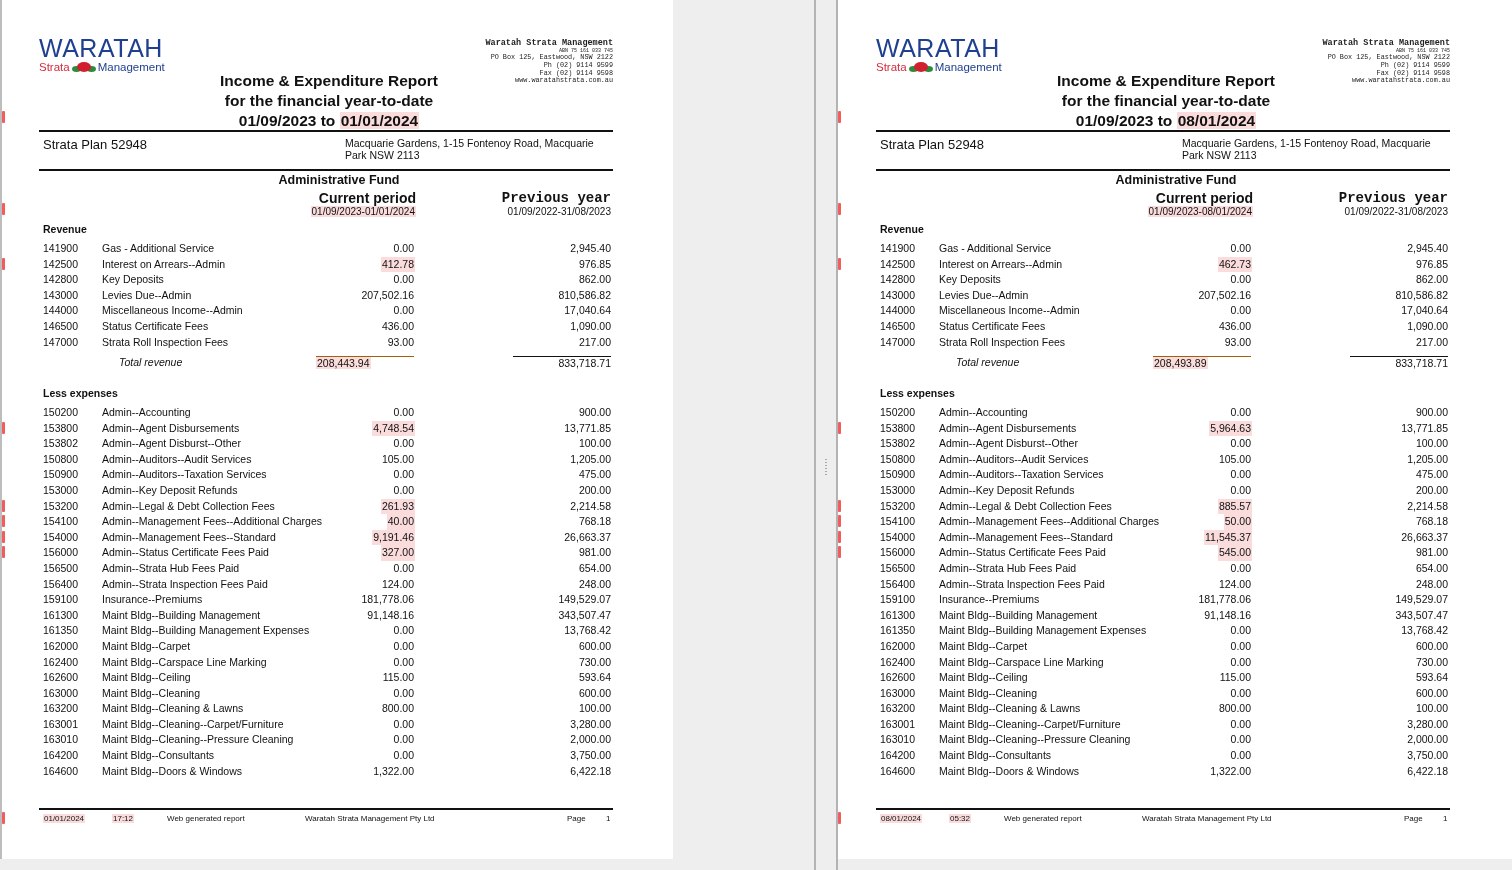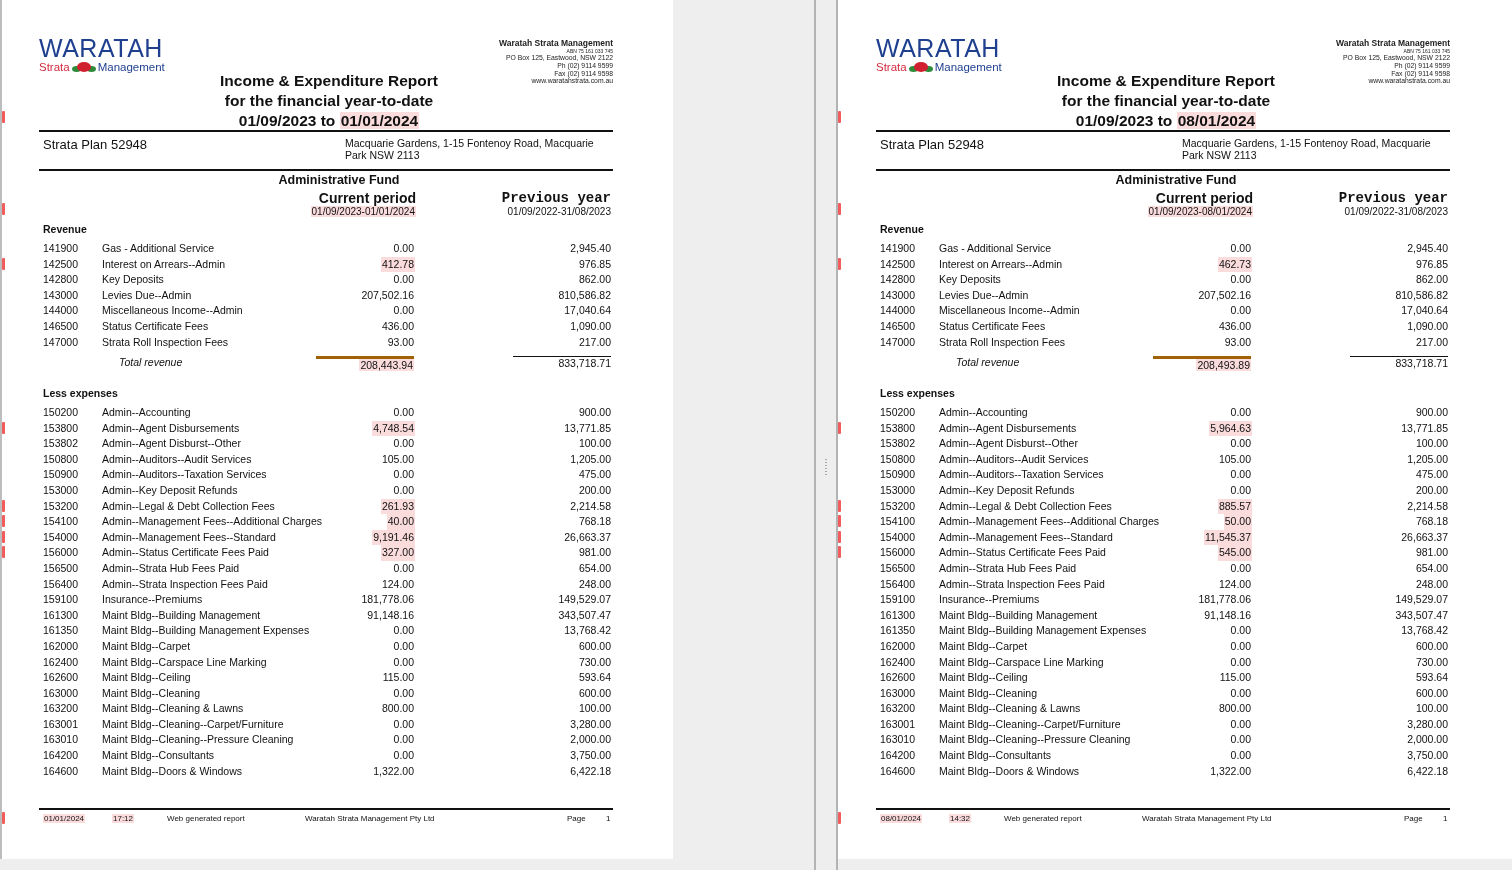--- a/index.html
+++ b/index.html
@@ -20,21 +20,21 @@
   .page { position: absolute; left: 38px; top: 0; width: 574px; }
   .pane.left .page { left: 37px; }
   .logo { position: absolute; left: 0; top: 36px; width: 140px; }
   .logo .word { font-family: "Liberation Sans", sans-serif; font-size: 25px; color: #1f3f8f; letter-spacing: 0.5px; line-height: 24px; font-weight: normal; }
   .logo .sub { font-size: 11.5px; color: #1f3f8f; margin-top: 1px; display: flex; align-items: center; gap: 2px; }
   .logo .sub .strata { color: #d32a3e; }
   .logo .flower { display: inline-block; width: 24px; height: 12px; position: relative; }
   .logo .flower i { position: absolute; border-radius: 50%; background: #d0202f; }
   .logo .flower i.leaf { background: #2e8b3a; }
 
-  .company { position: absolute; right: 0; top: 38px; text-align: right; font-family: Liberation Sans, sans-serif; color: #222; }
+  .company { position: absolute; right: 0; top: 38px; text-align: right; font-family: Liberation Mono, monospace; color: #222; }
   .company .name { font-size: 8.5px; font-weight: bold; line-height: 10px; }
   .company .line { font-size: 6.8px; line-height: 7.8px; }
   .company .line.abn { font-size: 5px; line-height: 6px; }
 
   .title { position: absolute; left: 130px; width: 320px; top: 71px; text-align: center; font-weight: bold; font-size: 15.5px; line-height: 20px; }
   .hl { background: #fbdcdc; padding: 0 1px; }
 
   .rule { position: absolute; left: 0; width: 574px; height: 2px; background: #111; }
   .plan { position: absolute; left: 4px; top: 137px; font-size: 13px; }
   .address { position: absolute; left: 306px; top: 137px; font-size: 10.5px; line-height: 12px; width: 270px; }
@@ -51,21 +51,21 @@
   .rows { position: absolute; left: 0; width: 574px; }
   .row { position: relative; height: 15.6px; font-size: 10.5px; line-height: 15.6px; }
   .row .code { position: absolute; left: 4px; }
   .row .desc { position: absolute; left: 63px; white-space: nowrap; }
   .row .cur { position: absolute; right: 199px; text-align: right; }
   .row .prev { position: absolute; right: 2px; text-align: right; }
   .row .cur.hl { padding: 0 1px; right: 198px; }
 
   .total { position: absolute; left: 0; width: 574px; top: 356px; height: 14px; font-size: 10.5px; }
   .total .lbl { position: absolute; left: 80px; font-style: italic; }
-  .total .cur { position: absolute; right: 199px; border-top: 3px solid #a16207; width: 98px; text-align: right; }
+  .total .cur { position: absolute; right: 199px; border-top: 1px solid #a16207; width: 98px; text-align: left; }
   .total .prev { position: absolute; right: 2px; border-top: 1px solid #111; width: 98px; text-align: right; }
 
   .footer { position: absolute; left: 0; width: 574px; top: 814px; font-size: 8px; }
   .footer span { position: absolute; }
 </style>
 </head>
 <body>
 
 <div class="viewer">
 
@@ -583,21 +583,21 @@
             <span class="code">164600</span>
             <span class="desc">Maint Bldg--Doors &amp; Windows</span>
             <span class="cur">1,322.00</span>
             <span class="prev">6,422.18</span>
           </div>
         </div>
 
       <div class="rule" style="top:808px"></div>
       <div class="footer">
         <span style="left:4px" class="hl">08/01/2024</span>
-        <span style="left:73px" class="hl">14:32</span>
+        <span style="left:73px" class="hl">05:32</span>
         <span style="left:128px">Web generated report</span>
         <span style="left:266px">Waratah Strata Management Pty Ltd</span>
         <span style="left:528px">Page</span>
         <span style="left:567px">1</span>
       </div>
     </div>
   </div>
 </div>
 
 </body></html>

